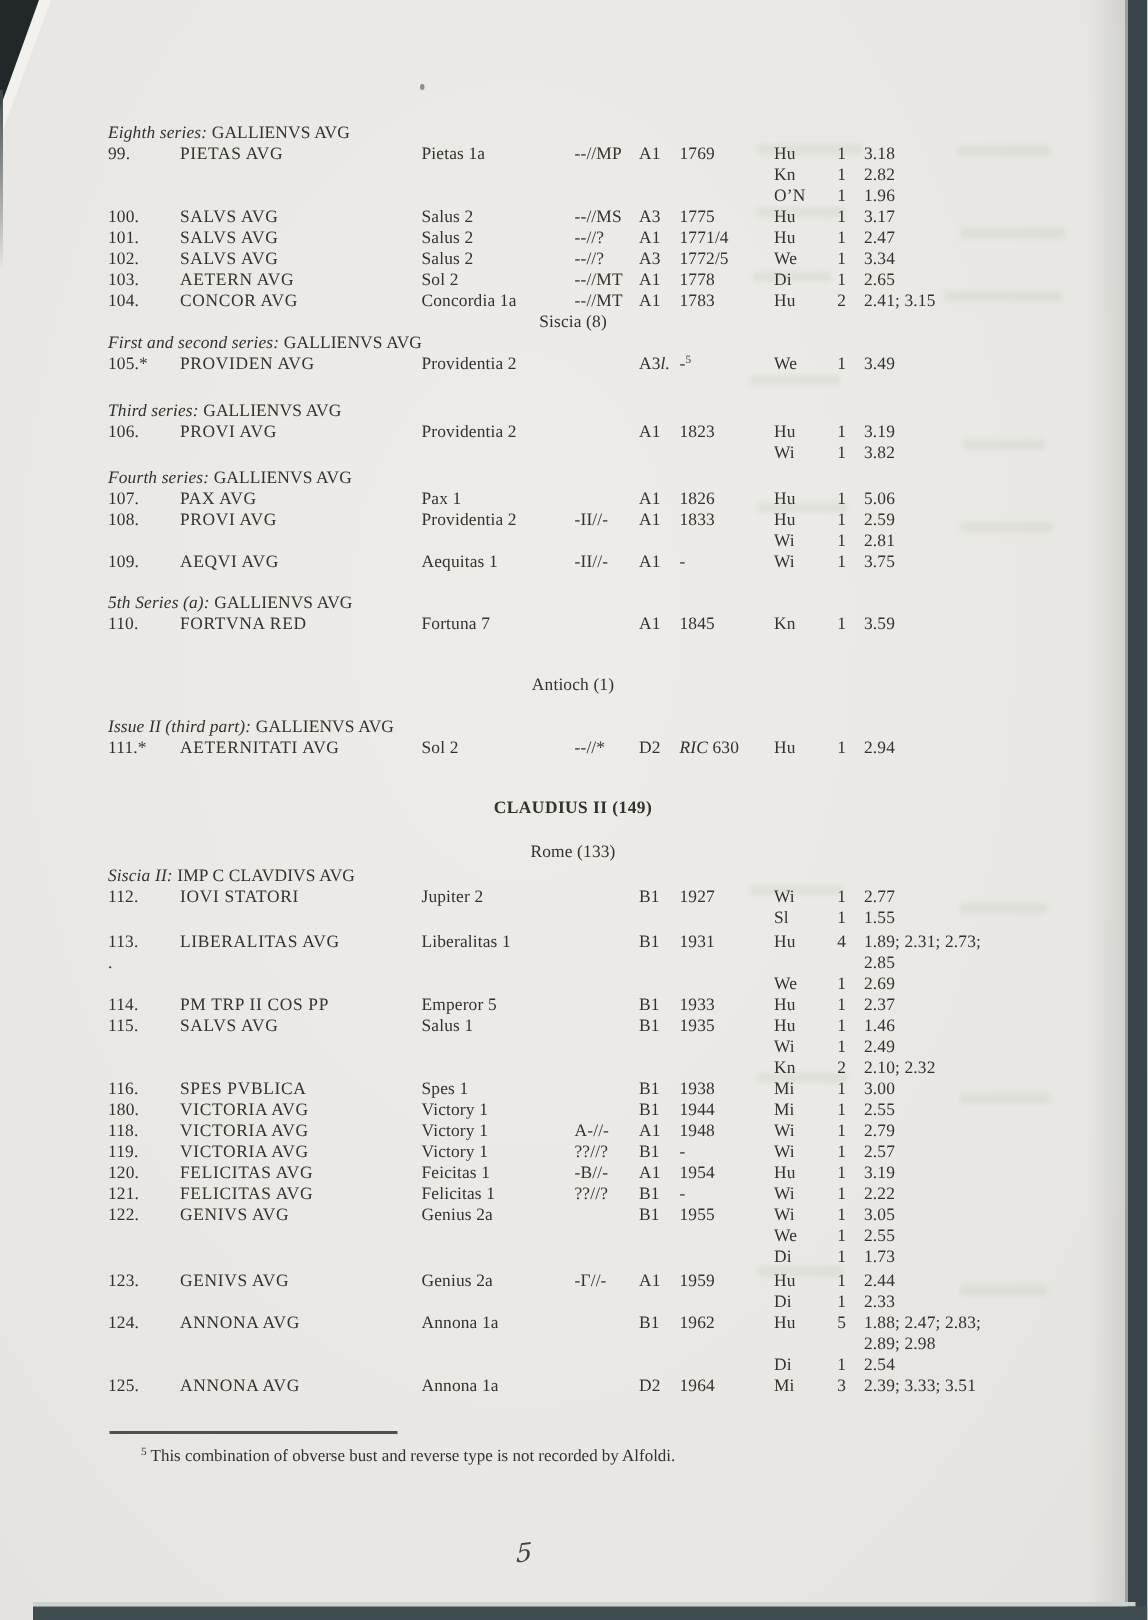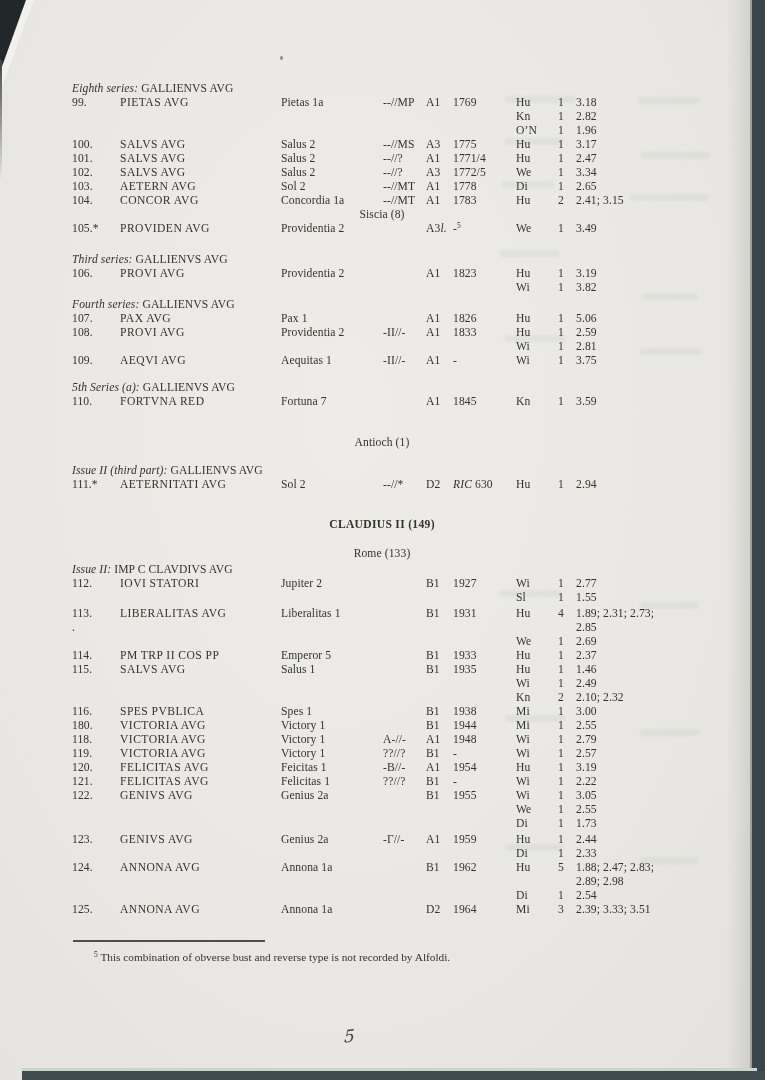--- a/index.html
+++ b/index.html
@@ -143,20 +143,21 @@
         <span class="c3">Concordia 1a</span>
         <span class="c4">--//MT</span>
         <span class="c5">A1</span>
         <span class="c6">1783</span>
         <span class="c7">Hu</span>
         <span class="c8">2</span>
         <span class="c9">2.41; 3.15</span>
       </div>
 
     <div class="ln center" style="">Siscia (8)</div>
+    <div class="ln"><span class="it">First and second series:</span> <span>GALLIENVS AVG</span></div>
     <div class="ln row">
         <span class="c1">105.*</span>
         <span class="c2">PROVIDEN AVG</span>
         <span class="c3">Providentia 2</span>
         <span class="c5"><span>A3</span><span class="it">l.</span></span>
         <span class="c6"><span>-</span><sup>5</sup></span>
         <span class="c7">We</span>
         <span class="c8">1</span>
         <span class="c9">3.49</span>
       </div>
@@ -238,21 +239,21 @@
         <span class="c4">--//*</span>
         <span class="c5">D2</span>
         <span class="c6"><span class="it">RIC</span> <span>630</span></span>
         <span class="c7">Hu</span>
         <span class="c8">1</span>
         <span class="c9">2.94</span>
       </div>
 
     <div class="ln center bold" style="margin-top:26px">CLAUDIUS II (149)</div>
     <div class="ln center" style="margin-top:15px">Rome (133)</div>
-    <div class="ln" style="margin-top:2px"><span class="it">Issue II:</span> <span>IMP C CLAVDIVS AVG</span></div>
+    <div class="ln" style="margin-top:2px"><span class="it">Siscia II:</span> <span>IMP C CLAVDIVS AVG</span></div>
 
     <div class="ln row">
         <span class="c1">112.</span>
         <span class="c2">IOVI STATORI</span>
         <span class="c3">Jupiter 2</span>
         <span class="c5">B1</span>
         <span class="c6">1927</span>
         <span class="c7">Wi</span>
         <span class="c8">1</span>
         <span class="c9">2.77</span>

